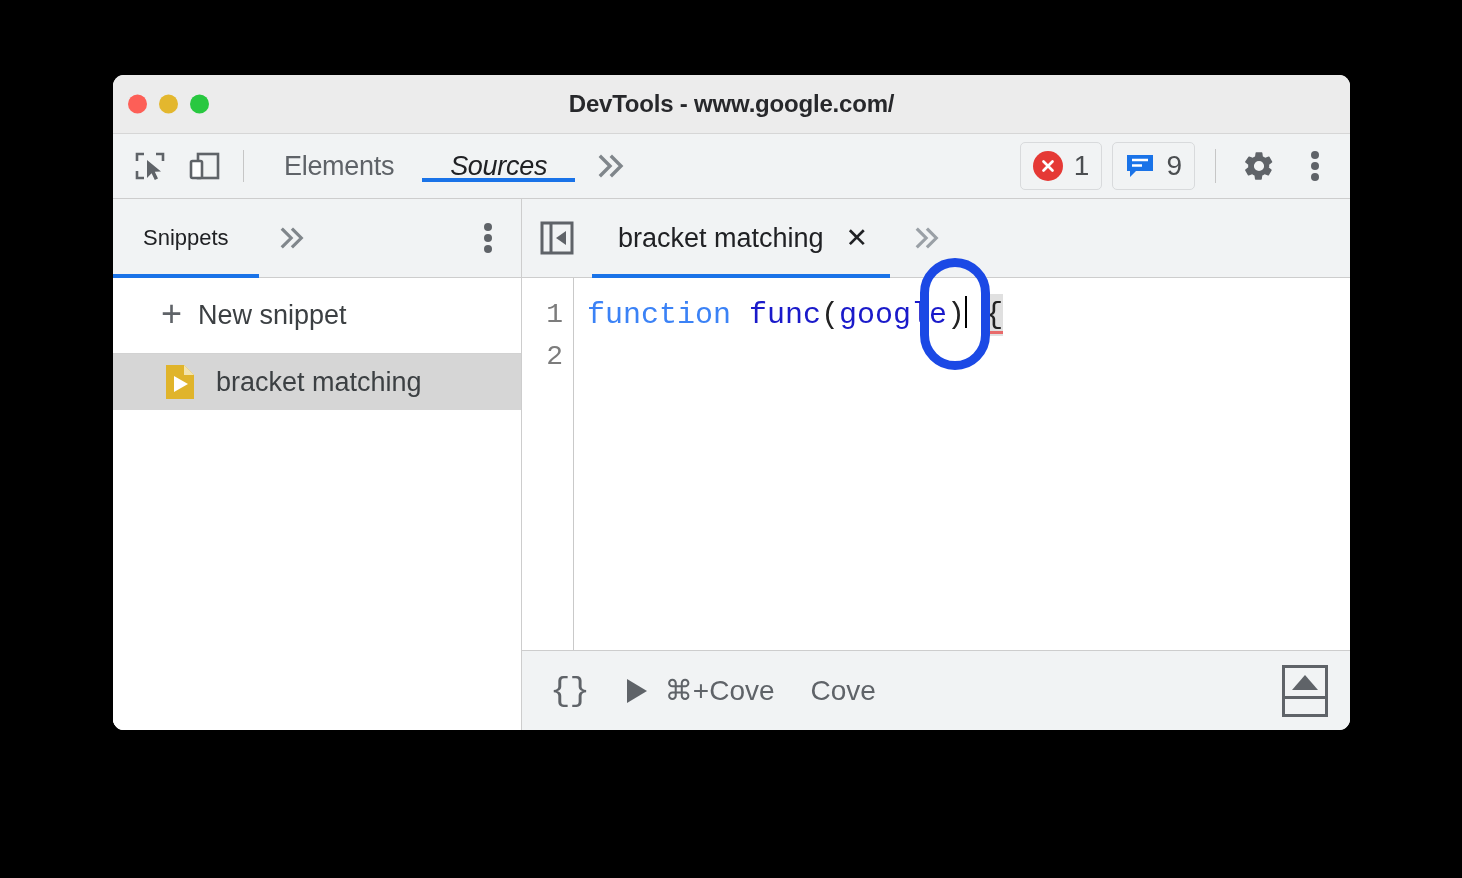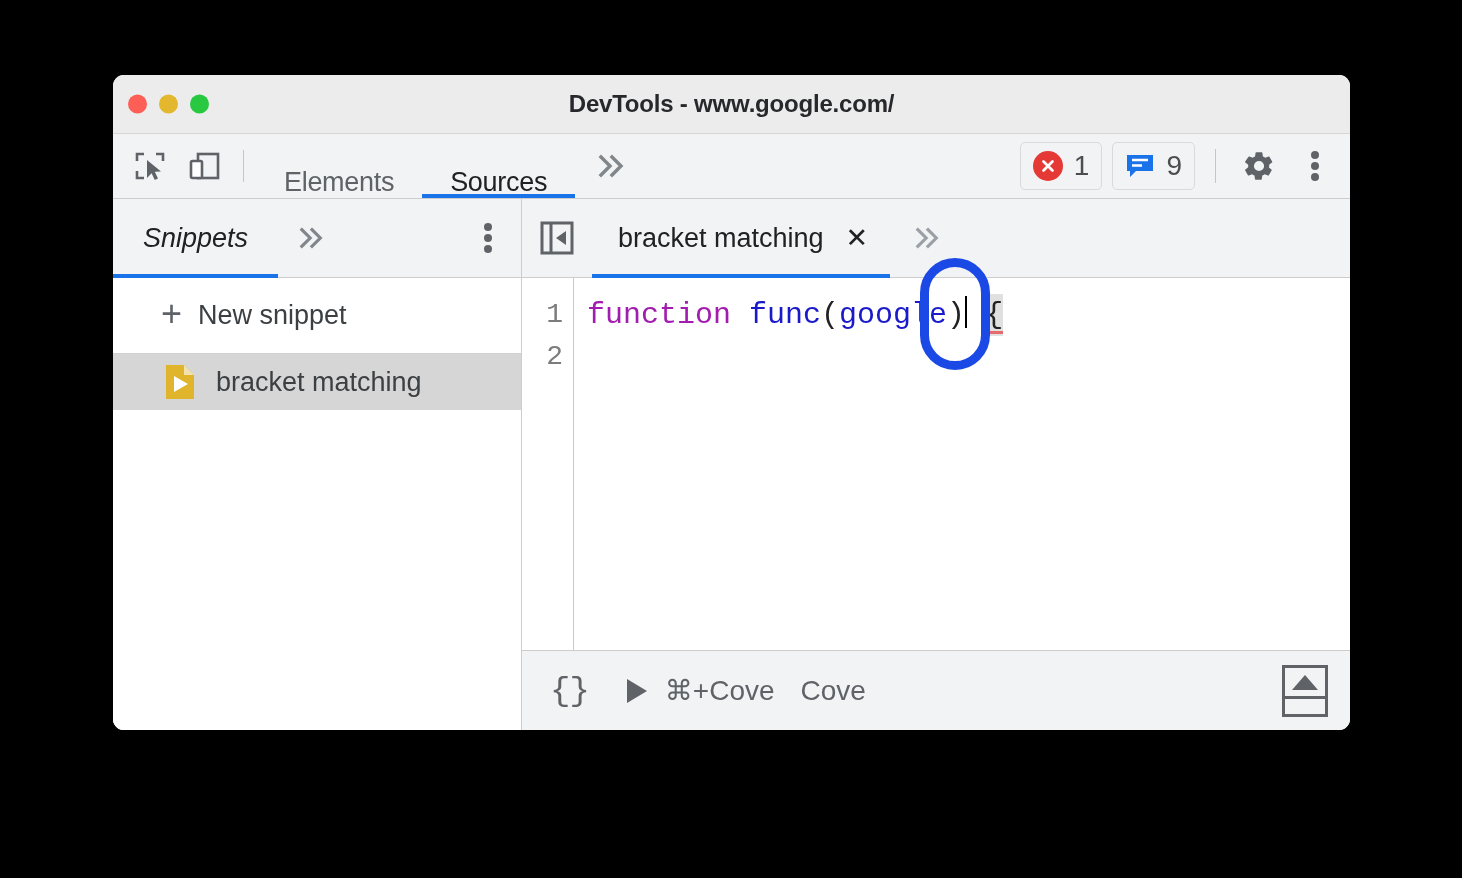--- a/index.html
+++ b/index.html
@@ -47,27 +47,27 @@
     display:flex; align-items:stretch;
     position:relative;
     border-bottom:1px solid #cdcdcd;
   }
   .tb-icon {
     width:54px; display:flex; align-items:center; justify-content:center;
     cursor:pointer;
   }
   .tb-icon:first-child { margin-left:10px; }
   .tb-sep { width:1px; background:#c6c6c6; margin:16px 12px; }
-  .tabs { display:flex; align-items:flex-end; }
+  .tabs { display:flex; align-items:center; }
   .tab {
     display:flex; align-items:center; padding:0 28px;
     font-size:27px; color:#5f6368; cursor:pointer;
     position:relative; letter-spacing:-0.3px;
   }
-  .tab.active { color:#202124; }
+  .tab.active { color:#202124;font-style:italic; }
   .tab.active::after {
     content:""; position:absolute; left:0; right:0; bottom:0;
     height:4px; background:#1a73e8;
   }
   .tab-more {
     display:flex; align-items:center; padding:0 20px; cursor:pointer;
   }
   .tb-right {
     margin-left:auto; display:flex; align-items:center; gap:10px; padding-right:12px;
   }
@@ -98,22 +98,22 @@
   }
   .side-header {
     height:79px; flex:0 0 79px;
     background:#f1f3f4;
     display:flex; align-items:center;
     border-bottom:1px solid #cdcdcd;
     position:relative;
   }
   .side-tab {
     display:flex; align-items:center; height:100%;
-    padding:0 30px; font-size:27px; color:#202124;
-    position:relative; cursor:pointer;font-style:italic;
+    padding:0 30px; font-size:22px; color:#202124;
+    position:relative; cursor:pointer;
   }
   .side-tab::after {
     content:""; position:absolute; left:0; right:0; bottom:-1px;
     height:4px; background:#1a73e8;
   }
   .side-more { padding:0 18px; display:flex; align-items:center; cursor:pointer; }
   .side-kebab { margin-left:auto; padding-right:28px; display:flex; align-items:center; cursor:pointer; }
 
   .new-snippet {
     height:76px; flex:0 0 76px;
@@ -171,21 +171,21 @@
     font-family:"Liberation Mono", monospace;
     font-size:28px; line-height:42px; color:#7c7c7c;
     background:#fff;
   }
   .code-lines {
     flex:1 1 auto; padding-top:16px; padding-left:13px;
     font-family:"Liberation Mono", monospace;
     font-size:30px; line-height:42px;
     white-space:pre;
   }
-  .kw { color:#a21caf; }
+  .kw { color:#3b82f6; }
   .fn { color:#1a1aca;text-align:right; }
   .pa { color:#1a1aca; }
   .pn { color:#222; }
   .brace-wrap { position:relative; display:inline-block; background:#e0e0e0; }
   .brace-wrap::after {
     content:""; position:absolute; left:0; right:0; bottom:2px;
     height:3px; background:#e86b6b;
   }
   .caret {
     display:inline-block; width:2px; height:32px;
@@ -214,21 +214,21 @@
   .pretty { font-family:"Liberation Mono", monospace; font-size:34px; color:#5f6368; cursor:pointer; letter-spacing:-1px; }
   .linecol { font-size:28px; color:#5f6368; margin-left:30px; white-space:nowrap; }
   .play-tri {
     width:0; height:0; margin-left:38px;
     border-left:20px solid #5f6368;
     border-top:12px solid transparent;
     border-bottom:12px solid transparent;
     cursor:pointer;
   }
   .shortcut { font-size:28px; color:#5f6368; margin-left:18px; white-space:nowrap; cursor:pointer; }
-  .coverage { font-size:28px; color:#5f6368; margin-left:26px; white-space:nowrap; }
+  .coverage { font-size:28px; color:#5f6368; margin-left:36px; white-space:nowrap; }
   .drawer-btn {
     margin-left:auto; margin-right:22px;
     width:46px; height:52px; flex:0 0 46px;
     border:3px solid #5f6368;
     display:flex; flex-direction:column; align-items:center;
     cursor:pointer;
   }
   .drawer-tri {
     width:0; height:0; margin-top:7px;
     border-left:13px solid transparent;

